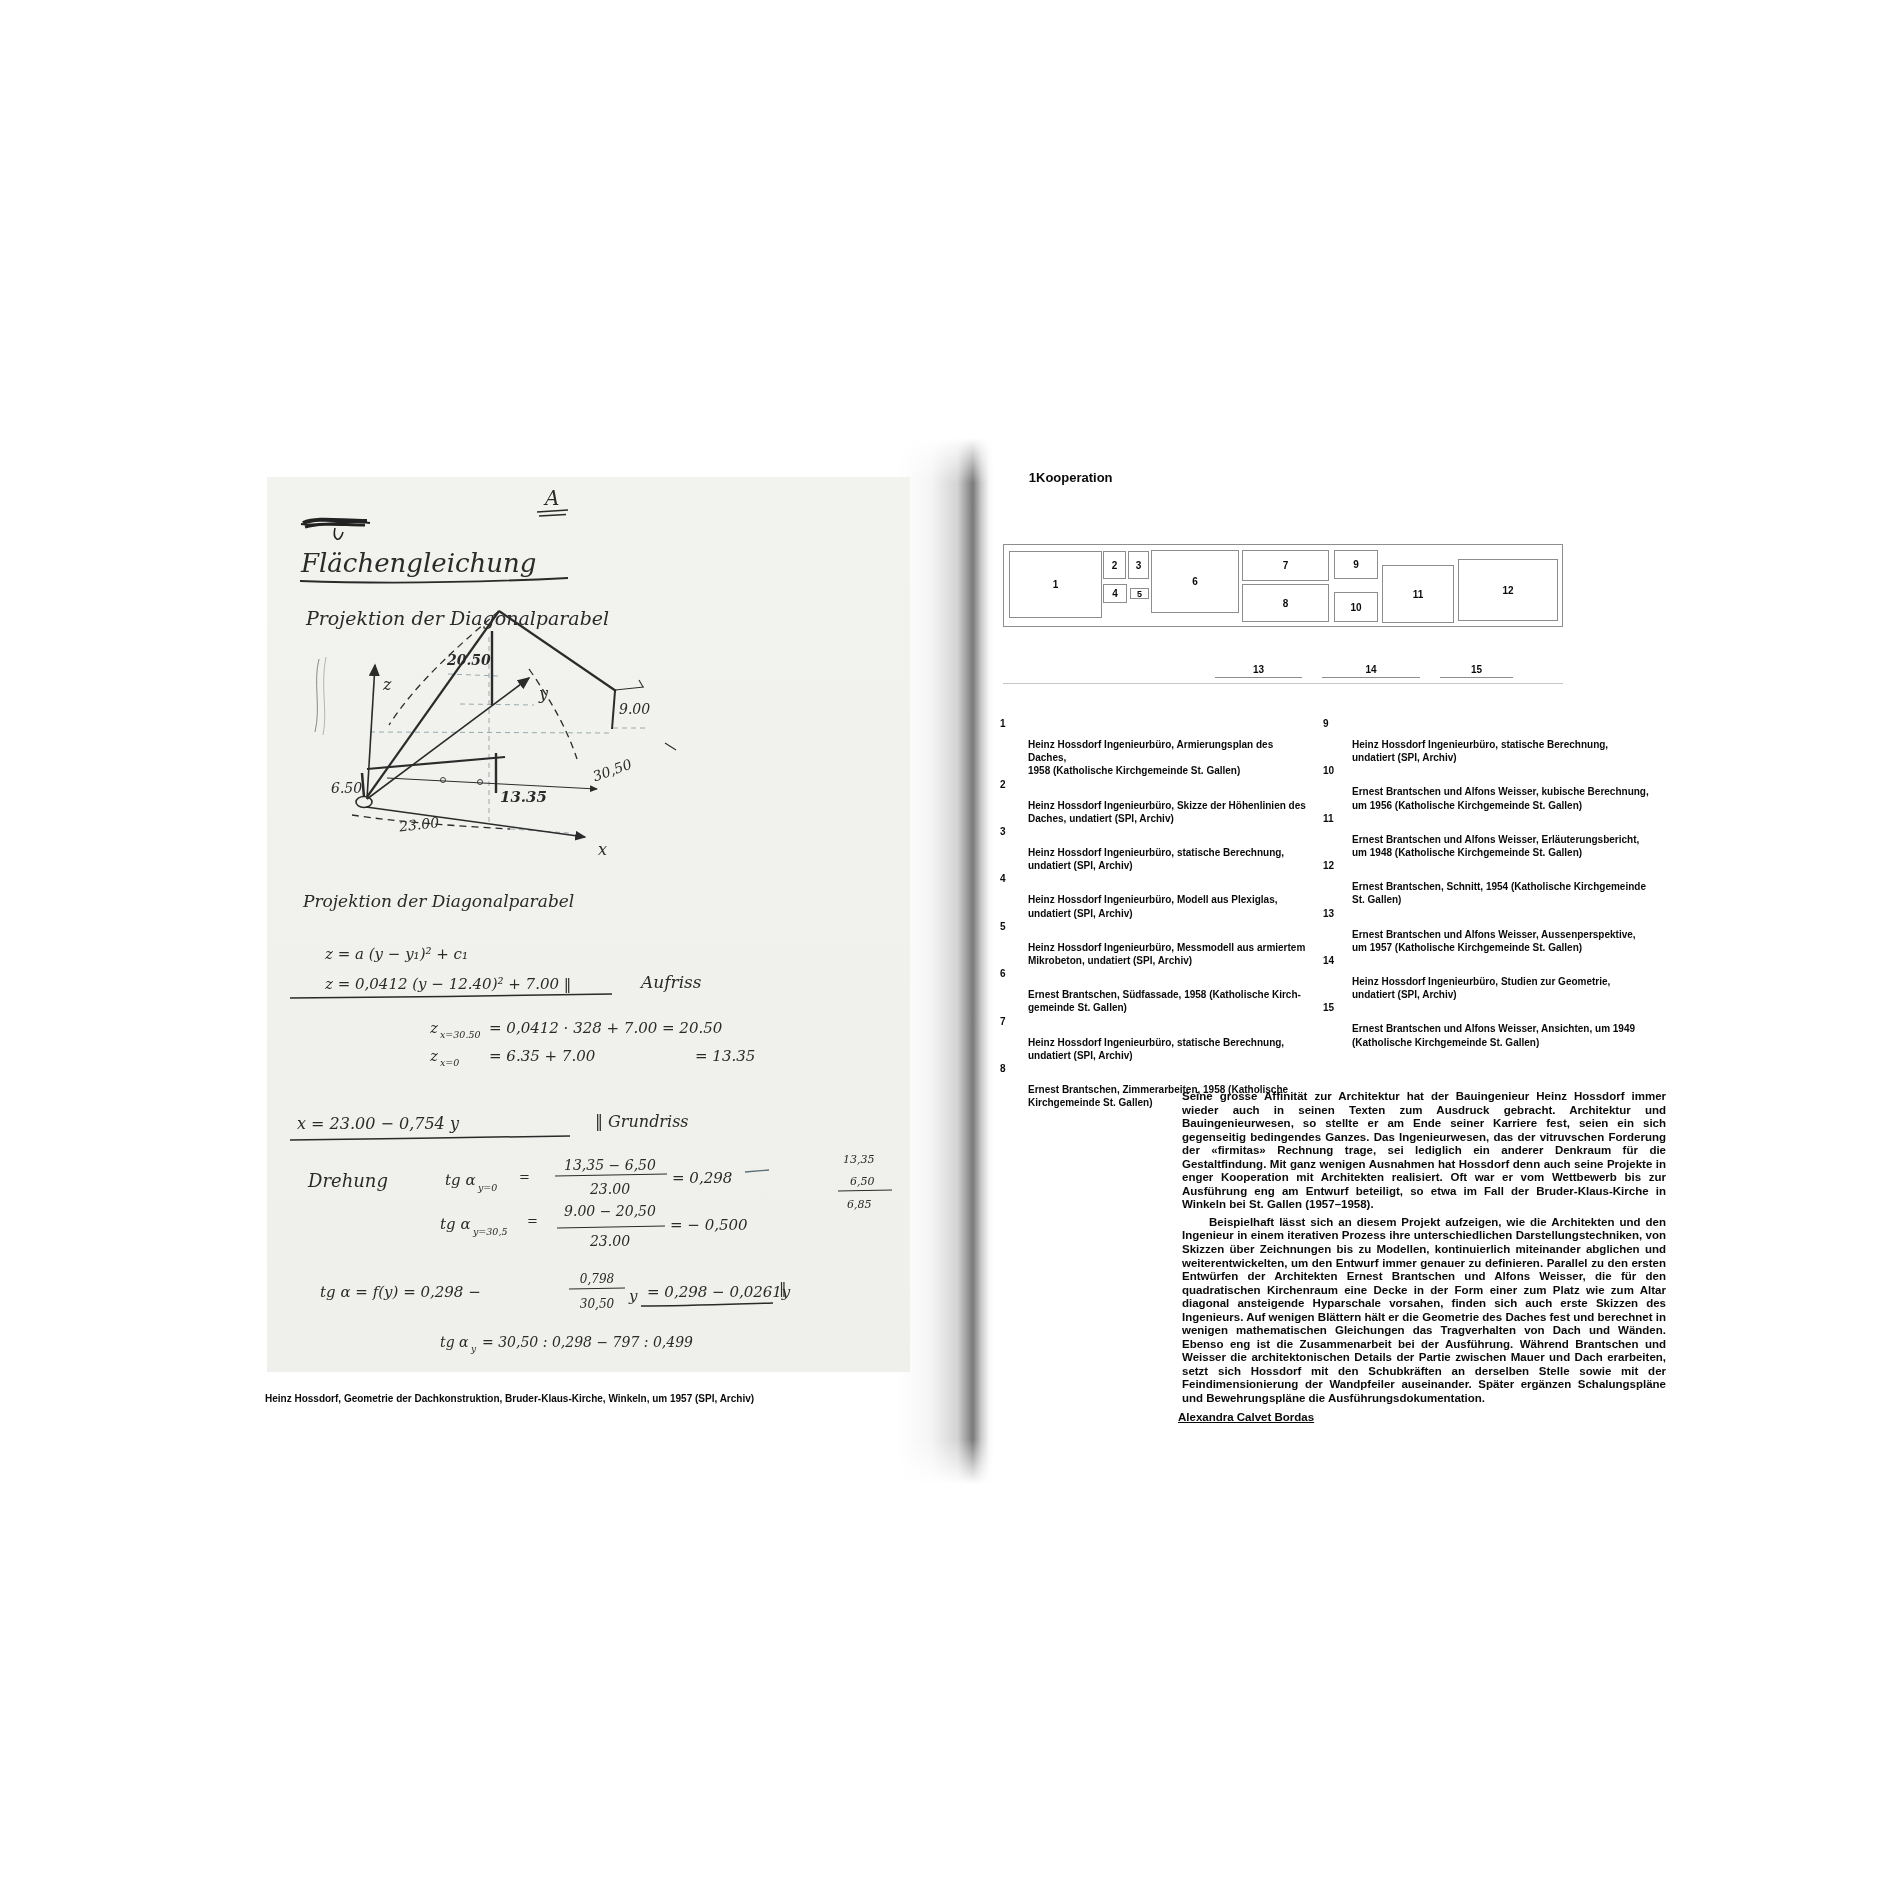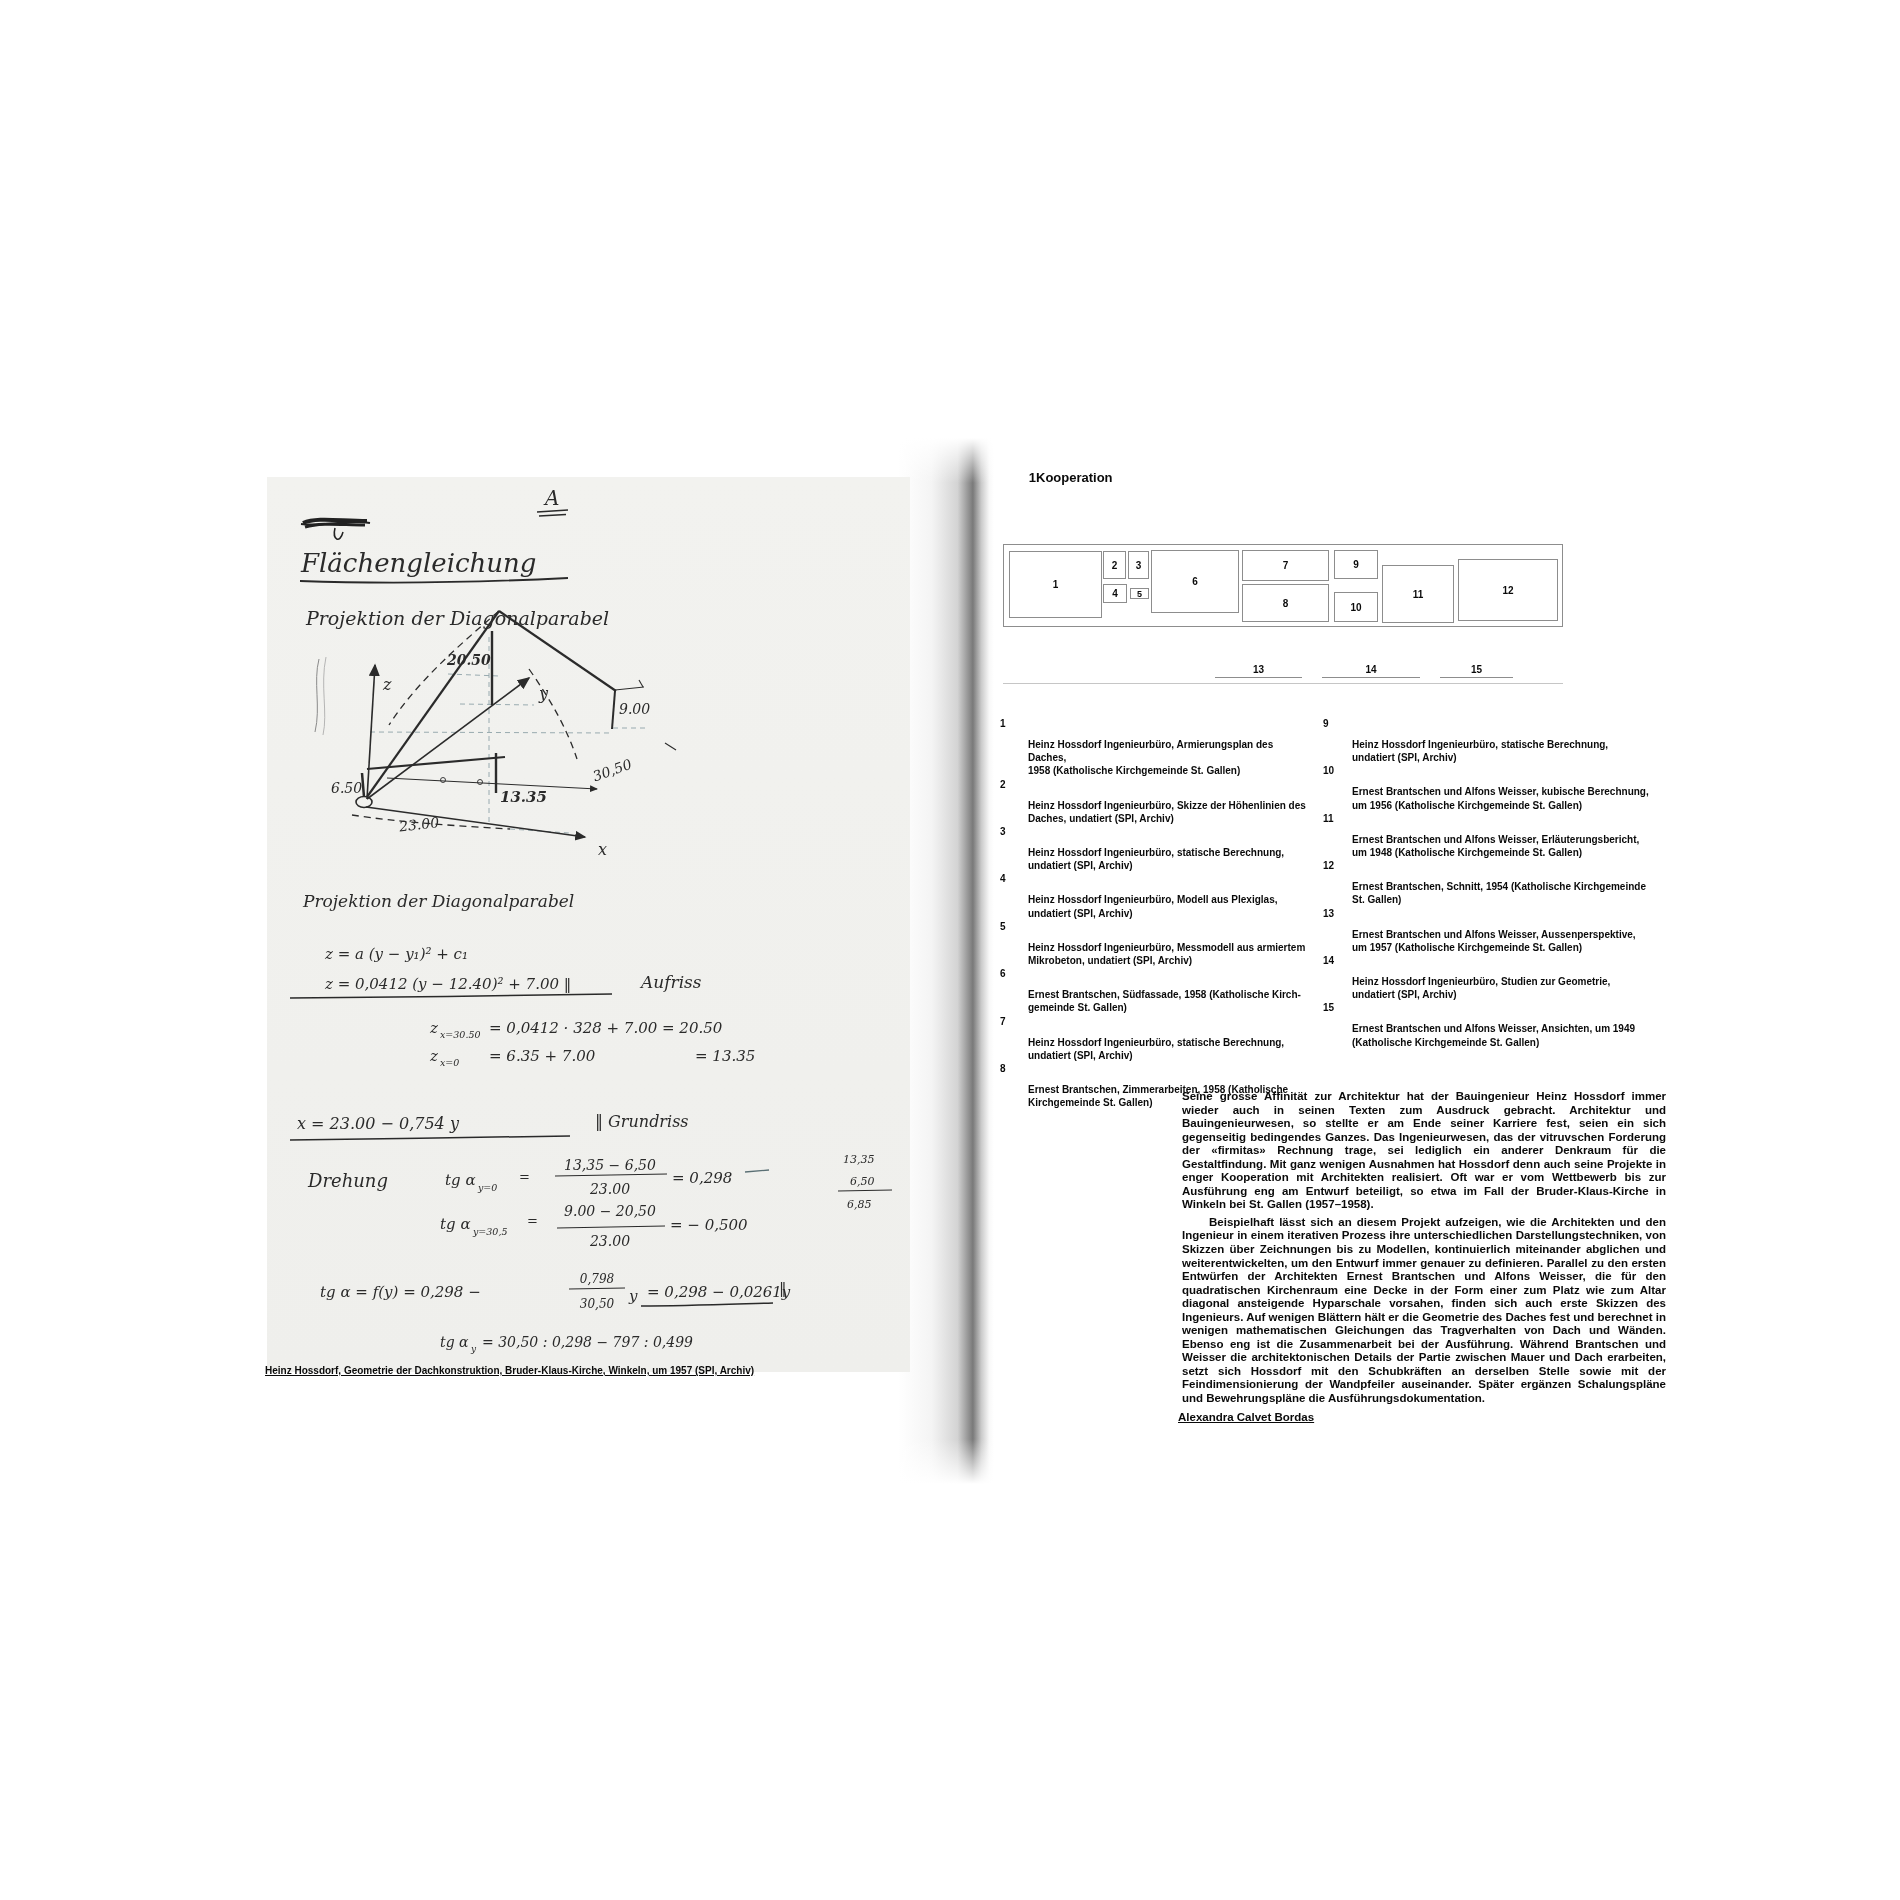--- a/index.html
+++ b/index.html
@@ -13,21 +13,21 @@
       linear-gradient(to bottom,#fff,rgba(255,255,255,0) 45px),
       linear-gradient(to top,#fff,rgba(255,255,255,0) 45px),
       linear-gradient(to right,rgba(255,255,255,0) 0%,rgba(150,150,150,0.10) 35%,
         rgba(110,110,110,0.30) 62%,rgba(70,70,70,0.72) 78%,rgba(120,120,120,0.38) 87%,
         rgba(200,200,200,0.12) 95%,rgba(255,255,255,0) 100%);}
 
   
   #scan{left:267px;top:477px;width:643px;height:895px;background:linear-gradient(#f2f2ef,#efefec);}
   .hw{font-family:"DejaVu Serif",serif;font-style:italic;fill:#2a2a2a;}
   .hwb{font-weight:bold;}
-  #left-caption{left:265px;top:1364px;width:560px;font:700 10px/13px "Liberation Sans",sans-serif;text-decoration:underline;}
+  #left-caption{left:265px;top:1392px;width:560px;font:700 10px/13px "Liberation Sans",sans-serif;}
 
   
   #header{left:1002px;top:470px;font:700 13px/15px "Liberation Sans",sans-serif;text-align:right;}
   #header .num{display:inline-block;width:34px;}
   #figmap{left:1003px;top:544px;width:560px;height:83px;border:1px solid #8d8d8d;box-sizing:border-box;}
   .fbox{position:absolute;border:1px solid #8d8d8d;box-sizing:border-box;background:#fff;
         display:flex;align-items:center;justify-content:center;
         font:700 10px "Liberation Sans",sans-serif;}
   .float-fig{position:absolute;height:13px;border-bottom:1.5px solid #8d8d8d;box-sizing:content-box;
         text-align:center;font:700 10px/12px "Liberation Sans",sans-serif;}

